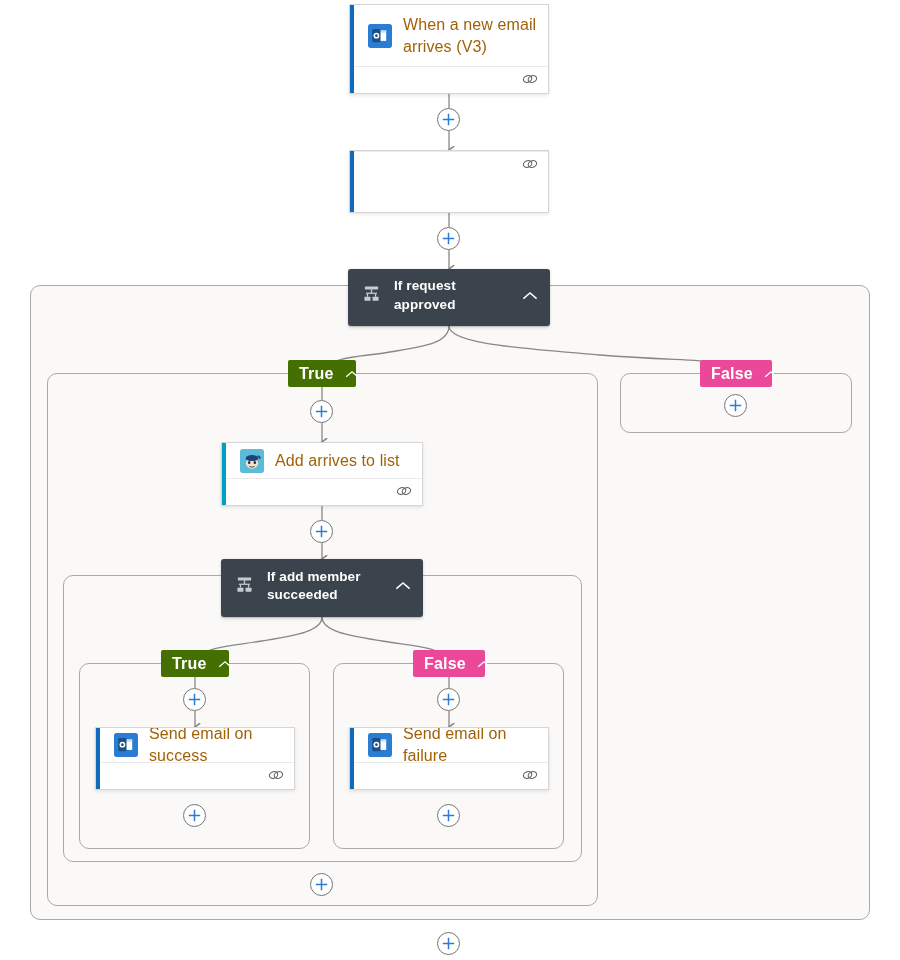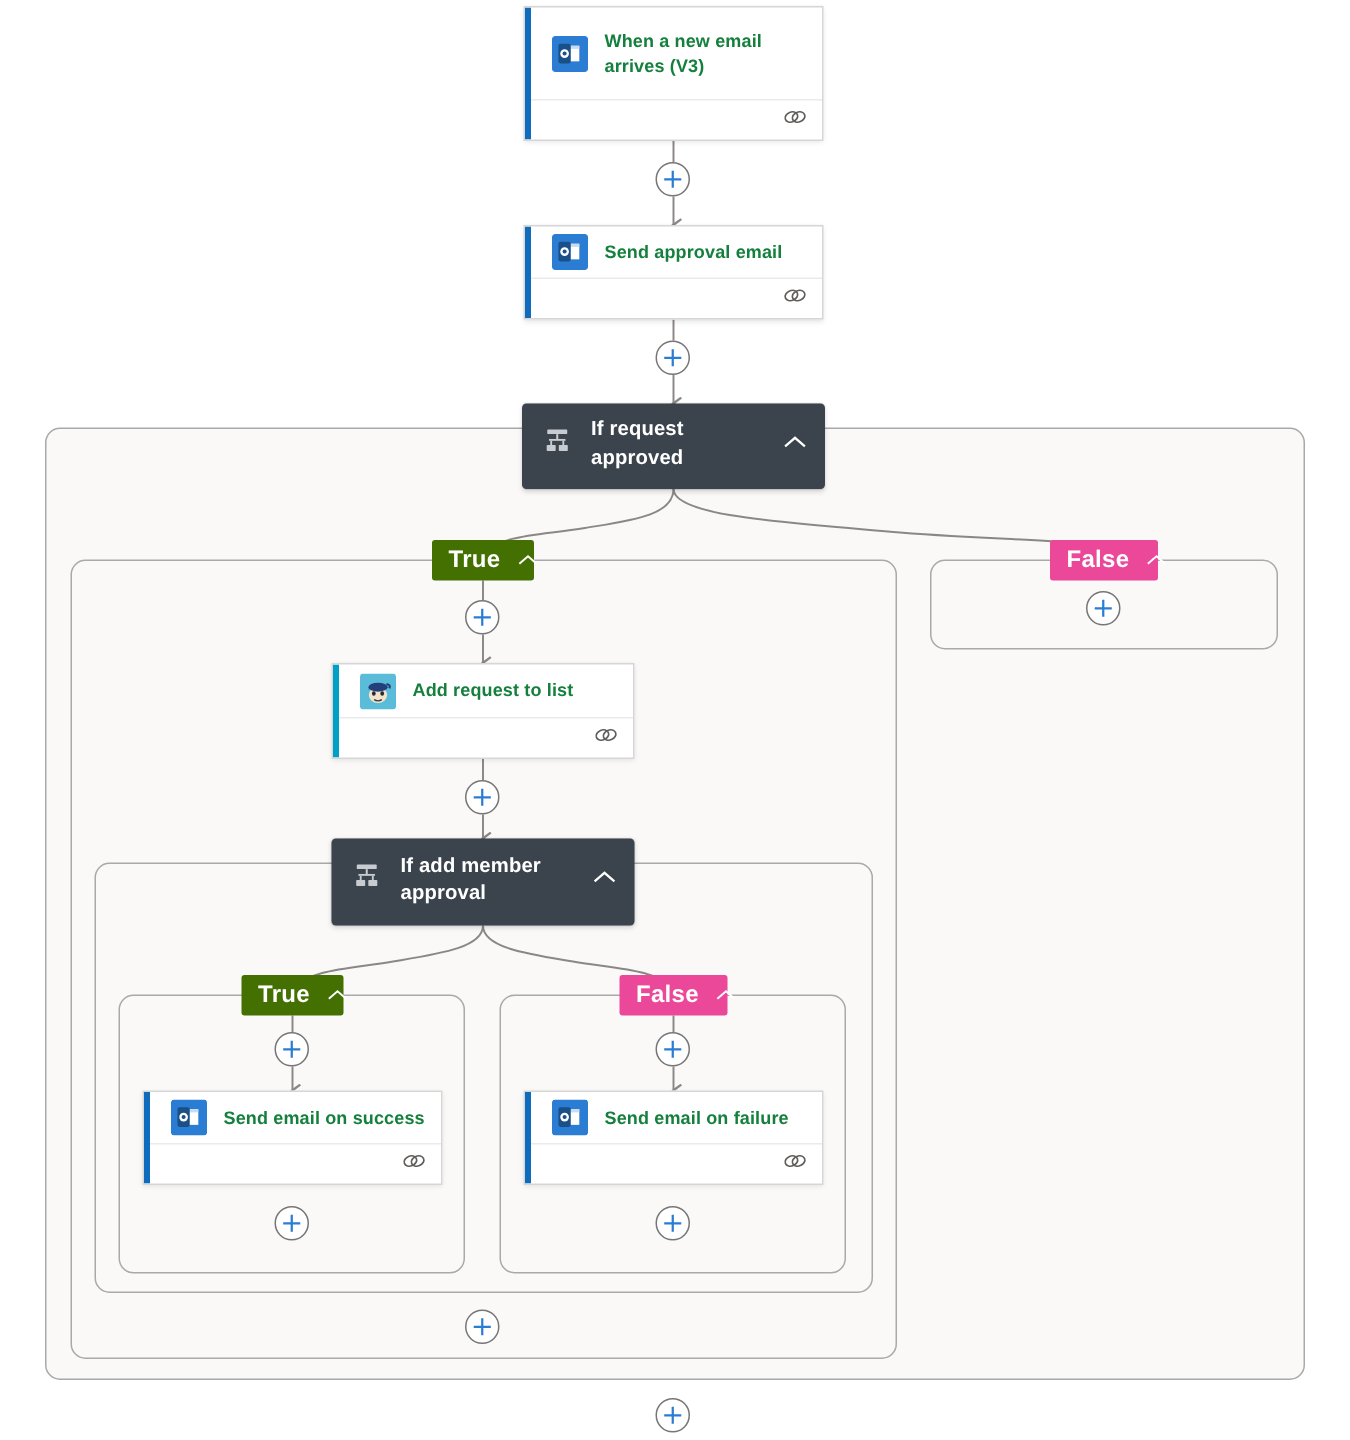--- a/index.html
+++ b/index.html
@@ -59,23 +59,23 @@
   }
   .card-body {
     display: flex;
     align-items: center;
     flex: 1 1 auto;
     padding: 10px 10px 10px 18px;
     gap: 11px;
     min-height: 0;
   }
   .card-title {
-    font-size: 12px;
-    color: #15803d;
-    font-weight: 700;
+    font-size: 16px;
+    color: #a16207;
+    font-weight: 400;
     line-height: 1.35;
     letter-spacing: .1px;
   }
   .card-foot {
     height: 26px;
     border-top: 1px solid #eaeaea;
     display: flex;
     align-items: center;
     justify-content: flex-end;
     padding: 0 10px 0 0;
@@ -223,33 +223,20 @@
         <svg width="16" height="12" viewBox="0 0 16 12">
           <ellipse cx="5.6" cy="6" rx="4.3" ry="3.3" fill="none" stroke="#605e5c" stroke-width="1.1" transform="rotate(-22 5.6 6)"></ellipse>
           <ellipse cx="10.4" cy="6" rx="4.3" ry="3.3" fill="none" stroke="#605e5c" stroke-width="1.1" transform="rotate(-22 10.4 6)"></ellipse>
         </svg>
       </span>
     </div>
   </div>
 
   <div class="card" style="left:349px; top:150px; width:200px; height:63px;">
     <span class="accent" style="background:#0f6cbd;"></span>
-    <div class="card-body">
-      <span class="app-icon">
-        <svg class="app-icon" viewBox="0 0 24 24">
-          <rect width="24" height="24" rx="2" fill="#2b7cd3"></rect>
-          <rect x="11" y="6.5" width="7.2" height="10.4" fill="#ffffff"></rect>
-          <rect x="11" y="6.5" width="7.2" height="2.1" fill="#c7dcf2"></rect>
-          <rect x="4.3" y="5.1" width="8.2" height="13.2" rx="1.4" fill="#1a4f87"></rect>
-          <circle cx="8.4" cy="11.7" r="2.9" fill="#ffffff"></circle>
-          <circle cx="8.4" cy="11.7" r="1.35" fill="#1a4f87"></circle>
-        </svg>
-      </span>
-      <span class="card-title">Send approval email</span>
-    </div>
     <div class="card-foot">
       <span class="chain-icon">
         <svg width="16" height="12" viewBox="0 0 16 12">
           <ellipse cx="5.6" cy="6" rx="4.3" ry="3.3" fill="none" stroke="#605e5c" stroke-width="1.1" transform="rotate(-22 5.6 6)"></ellipse>
           <ellipse cx="10.4" cy="6" rx="4.3" ry="3.3" fill="none" stroke="#605e5c" stroke-width="1.1" transform="rotate(-22 10.4 6)"></ellipse>
         </svg>
       </span>
     </div>
   </div>
 
@@ -299,21 +286,21 @@
           <rect width="24" height="24" rx="2" fill="#5bbcd9"></rect>
           <ellipse cx="12" cy="14.3" rx="6.1" ry="5.4" fill="#f2e3cf"></ellipse>
           <ellipse cx="9.2" cy="13.4" rx="1.25" ry="1.5" fill="#2b2b2b"></ellipse>
           <ellipse cx="14.8" cy="13.4" rx="1.25" ry="1.5" fill="#2b2b2b"></ellipse>
           <path d="M9.4,17.4 Q12,19.1 14.6,17.4" fill="none" stroke="#3a3a3a" stroke-width="0.9"></path>
           <path d="M5.3,10.6 Q11.9,3.9 18.8,9.2 Q13.1,7.4 5.3,10.6 Z" fill="#1b2f5e"></path>
           <ellipse cx="12" cy="9.1" rx="6.4" ry="3.0" fill="#24407a"></ellipse>
           <path d="M17.6,7.0 Q20.6,7.5 19.6,9.9" fill="none" stroke="#24407a" stroke-width="1.5"></path>
         </svg>
       </span>
-      <span class="card-title">Add request to list</span>
+      <span class="card-title">Add arrives to list</span>
     </div>
     <div class="card-foot">
       <span class="chain-icon">
         <svg width="16" height="12" viewBox="0 0 16 12">
           <ellipse cx="5.6" cy="6" rx="4.3" ry="3.3" fill="none" stroke="#605e5c" stroke-width="1.1" transform="rotate(-22 5.6 6)"></ellipse>
           <ellipse cx="10.4" cy="6" rx="4.3" ry="3.3" fill="none" stroke="#605e5c" stroke-width="1.1" transform="rotate(-22 10.4 6)"></ellipse>
         </svg>
       </span>
     </div>
   </div>
@@ -323,21 +310,21 @@
       <svg width="19" height="19" viewBox="0 0 20 20">
         <rect x="3" y="2.5" width="14" height="3.2" rx="0.6" fill="#c8ccd1"></rect>
         <rect x="9.3" y="5.7" width="1.4" height="4.0" fill="#c8ccd1"></rect>
         <rect x="4.2" y="9.1" width="11.6" height="1.3" fill="#c8ccd1"></rect>
         <rect x="5.1" y="10.4" width="1.3" height="3.0" fill="#c8ccd1"></rect>
         <rect x="13.6" y="10.4" width="1.3" height="3.0" fill="#c8ccd1"></rect>
         <rect x="2.6" y="13.4" width="6.3" height="4.1" rx="0.5" fill="#c8ccd1"></rect>
         <rect x="11.1" y="13.4" width="6.3" height="4.1" rx="0.5" fill="#c8ccd1"></rect>
       </svg>
     </span>
-    <span class="cond-title">If add member approval</span>
+    <span class="cond-title">If add member succeeded</span>
     <span class="chev">
       <svg width="16" height="10" viewBox="0 0 16 10">
         <path d="M1.4,7.6 L8,1.9 L14.6,7.6" fill="none" stroke="#ffffff" stroke-width="1.5"></path>
       </svg>
     </span>
   </div>
 
   <div class="badge badge-true" style="left:161px; top:650px; width:68px;">
     <span class="badge-label">True</span>
     <span class="chev">

